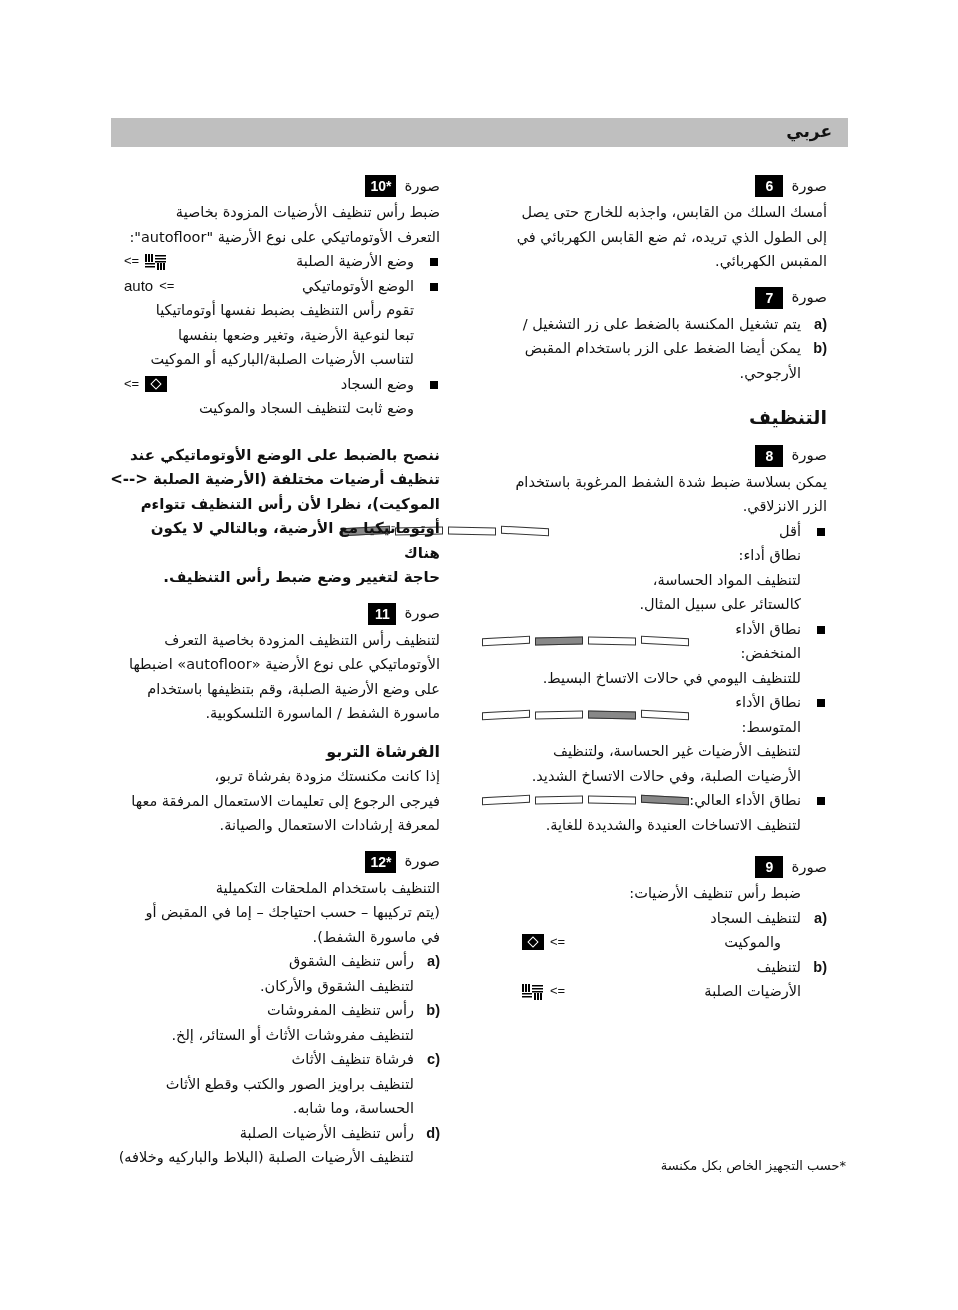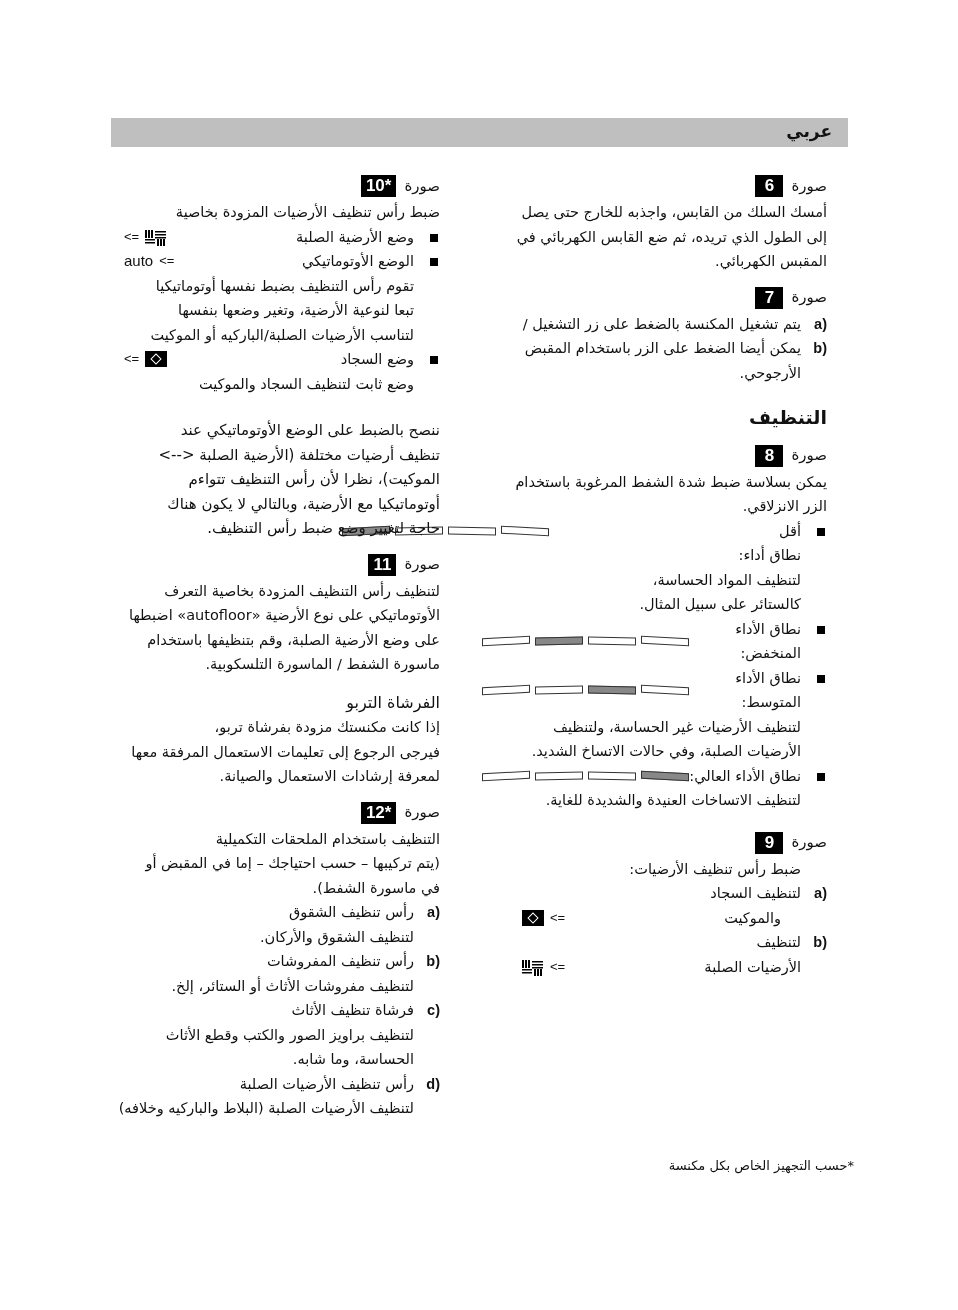--- a/index.html
+++ b/index.html
@@ -17,27 +17,27 @@
       font-size: 17px; font-weight: bold; direction: rtl;
     }
     .col { position: absolute; direction: rtl; font-size: 14.5px; line-height: 24.5px; }
     .col-right { left: 482px; width: 345px; top: 174px; }
     .col-left { left: 110px; width: 330px; top: 174px; }
 
     .fig { display: flex; align-items: center; gap: 8px; height: 24px; margin-bottom: 2px; }
     .fig .fig-word { font-size: 15px; }
     .fig .badge {
       background: #000; color: #fff; font-weight: bold; font-family: "Liberation Sans", sans-serif;
-      font-size: 17px; padding: 1px 5px; height: 20px; line-height: 20px; min-width: 18px; text-align: center;
+      font-size: 14px; padding: 1px 5px; height: 20px; line-height: 20px; min-width: 18px; text-align: center;
       direction: ltr;
     }
     p { margin: 0; }
     .block { margin-bottom: 12px; }
     .section-title { font-size: 19px; font-weight: bold; margin: 20px 0 14px 0; }
-    .bold-para { font-weight: normal; font-size: 15px; line-height: 24.5px; }
+    .bold-para { font-weight: bold; font-size: 15px; line-height: 24.5px; }
 
     .li { position: relative; padding-right: 26px; }
     .li .bullet {
       position: absolute; right: 2px; top: 9px; width: 8px; height: 8px; background: #000;
     }
     .li .letter {
       position: absolute; right: 0; top: 0; font-weight: bold; font-family: "Liberation Sans", sans-serif; direction: ltr;
     }
 
     .row-flex { display: flex; justify-content: space-between; align-items: center; }
@@ -53,21 +53,21 @@
     }
 
     .bars { display: flex; gap: 5px; direction: ltr; align-items: center; }
     .bars .bar { width: 46px; height: 6px; border: 1px solid #333; background: #fff; }
     .bars .bar.on { background: #888; }
     .bars .bar:nth-child(1) { transform: skewY(-3deg); }
     .bars .bar:nth-child(2) { transform: skewY(-1deg); }
     .bars .bar:nth-child(3) { transform: skewY(1deg); }
     .bars .bar:nth-child(4) { transform: skewY(3deg); }
 
-    .footnote { position: absolute; right: 104px; top: 1158px; direction: rtl; font-size: 13px; }
+    .footnote { position: absolute; right: 112px; top: 1158px; direction: rtl; font-size: 13px; }
   </style>
 </head>
 <body>
 
 <div class="header-bar">
   <span class="lang">عربي</span>
 </div>
 
 <div class="col col-right">
 
@@ -127,20 +127,21 @@
       <span class="bullet"></span>
       <div class="row-flex">
         <span>نطاق الأداء المنخفض:</span>
         <div class="bars">
           <span class="bar"></span>
           <span class="bar on"></span>
           <span class="bar"></span>
           <span class="bar"></span>
         </div>
       </div>
+      <p>للتنظيف اليومي في حالات الاتساخ البسيط.</p>
     </div>
 
     <div class="li">
       <span class="bullet"></span>
       <div class="row-flex">
         <span>نطاق الأداء المتوسط:</span>
         <div class="bars">
           <span class="bar"></span>
           <span class="bar"></span>
           <span class="bar on"></span>
@@ -214,20 +215,21 @@
 </div>
 
 <div class="col col-left">
 
   <div class="block">
     <div class="fig">
       <span class="fig-word">صورة</span>
       <span class="badge">10*</span>
     </div>
     <p>ضبط رأس تنظيف الأرضيات المزودة بخاصية</p>
+    <p>التعرف الأوتوماتيكي على نوع الأرضية "autofloor":</p>
 
     <div class="li">
       <span class="bullet"></span>
       <div class="row-flex">
         <span>وضع الأرضية الصلبة</span>
         <span class="marker" style="margin-left:14px">
           <span class="arrow">&lt;=</span>
           <span class="ico-hard">
             <svg width="22" height="16" viewBox="0 0 22 16">
                 <g fill="#000">
@@ -289,21 +291,21 @@
       <span class="fig-word">صورة</span>
       <span class="badge">11</span>
     </div>
     <p>لتنظيف رأس التنظيف المزودة بخاصية التعرف</p>
     <p>الأوتوماتيكي على نوع الأرضية «autofloor» اضبطها</p>
     <p>على وضع الأرضية الصلبة، وقم بتنظيفها باستخدام</p>
     <p>ماسورة الشفط / الماسورة التلسكوبية.</p>
   </div>
 
   <div class="block" style="margin-top:14px">
-    <div style="font-weight:normal;font-size:16px">الفرشاة التربو</div>
+    <div style="font-weight:bold;font-size:16px">الفرشاة التربو</div>
     <p>إذا كانت مكنستك مزودة بفرشاة تربو،</p>
     <p>فيرجى الرجوع إلى تعليمات الاستعمال المرفقة معها</p>
     <p>لمعرفة إرشادات الاستعمال والصيانة.</p>
   </div>
 
   <div class="block">
     <div class="fig">
       <span class="fig-word">صورة</span>
       <span class="badge">12*</span>
     </div>

